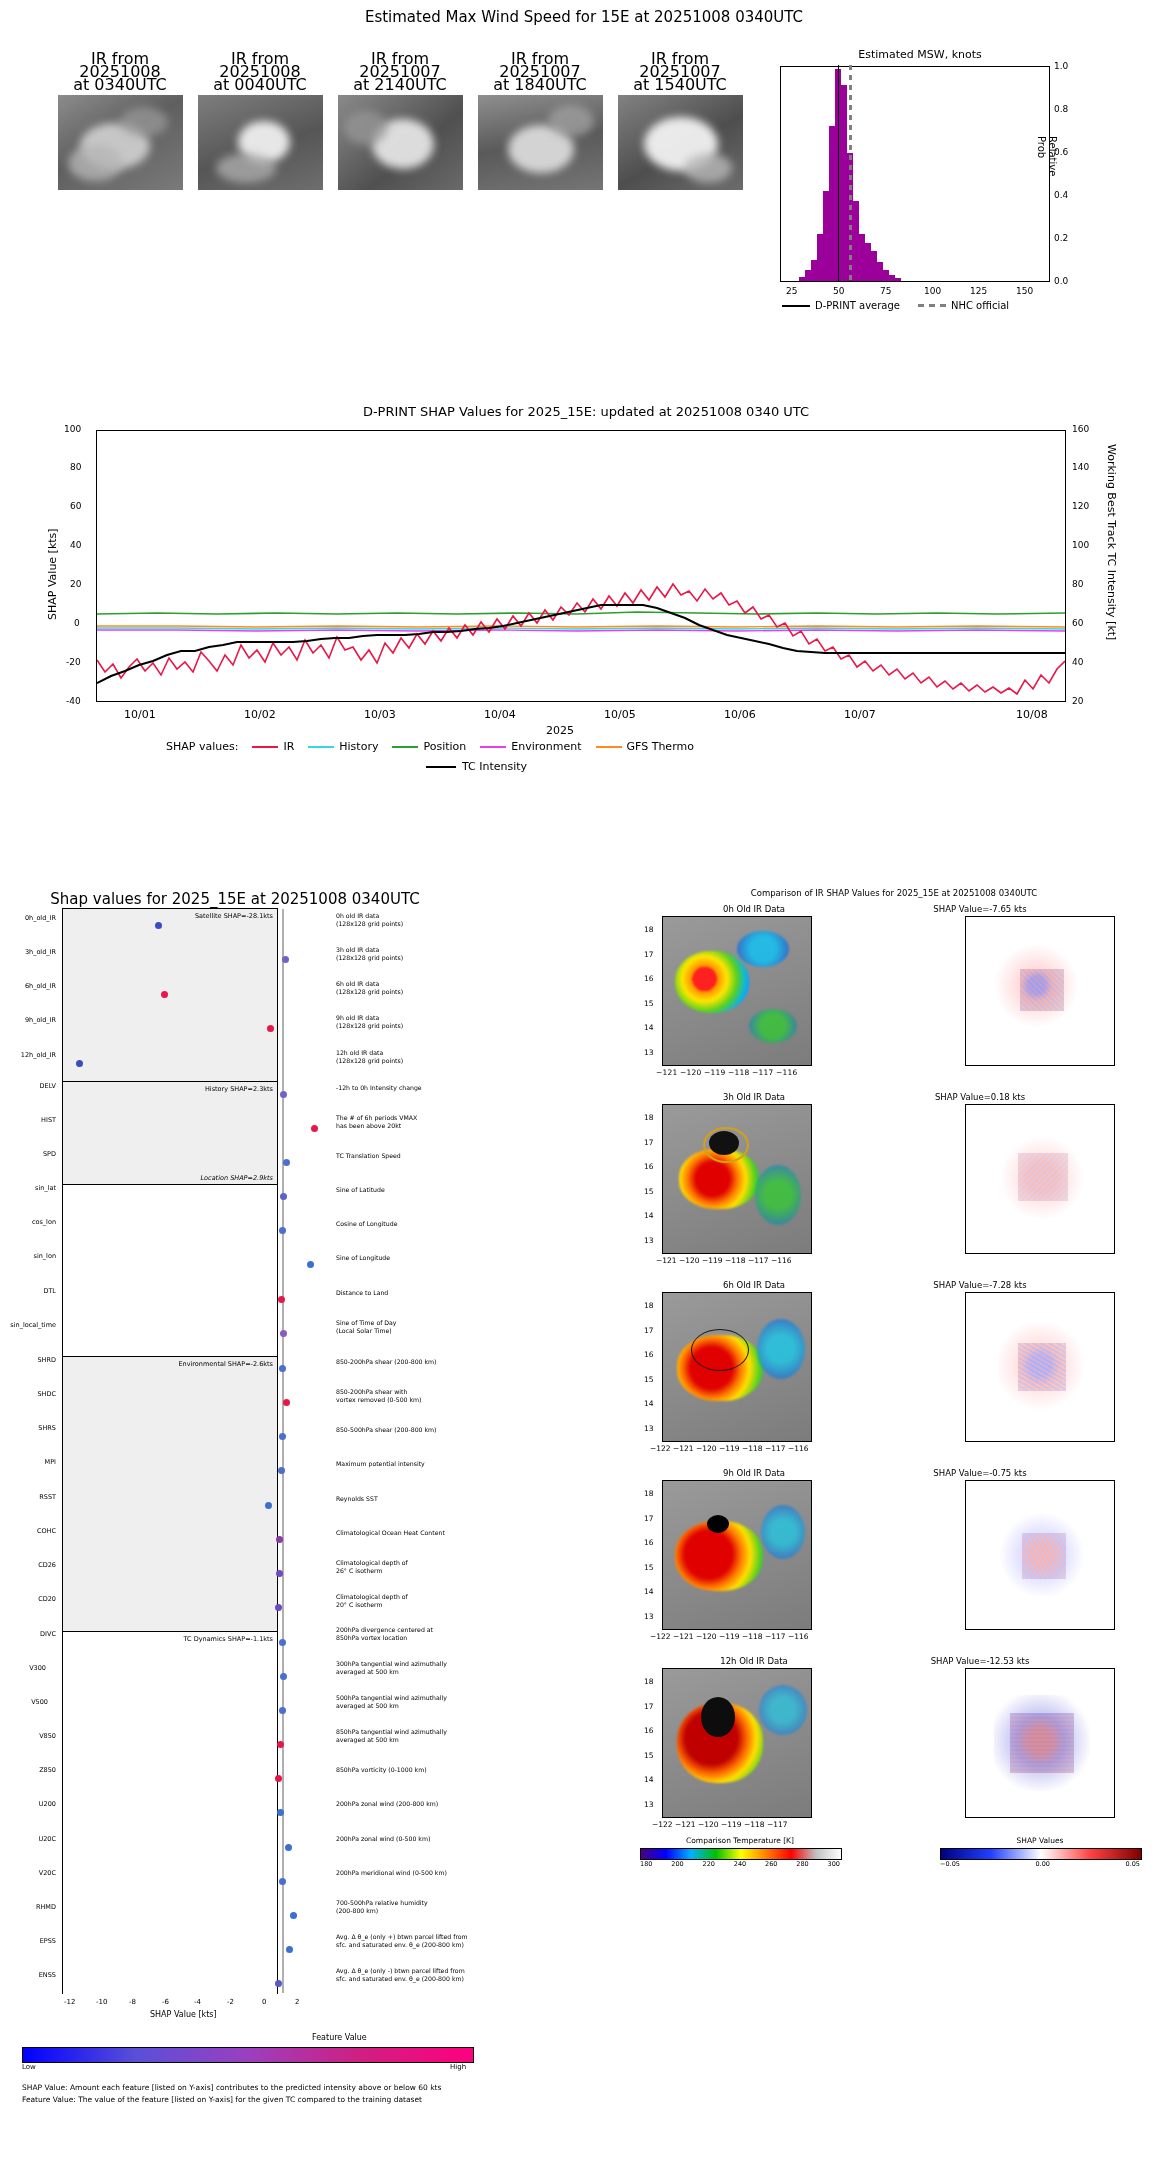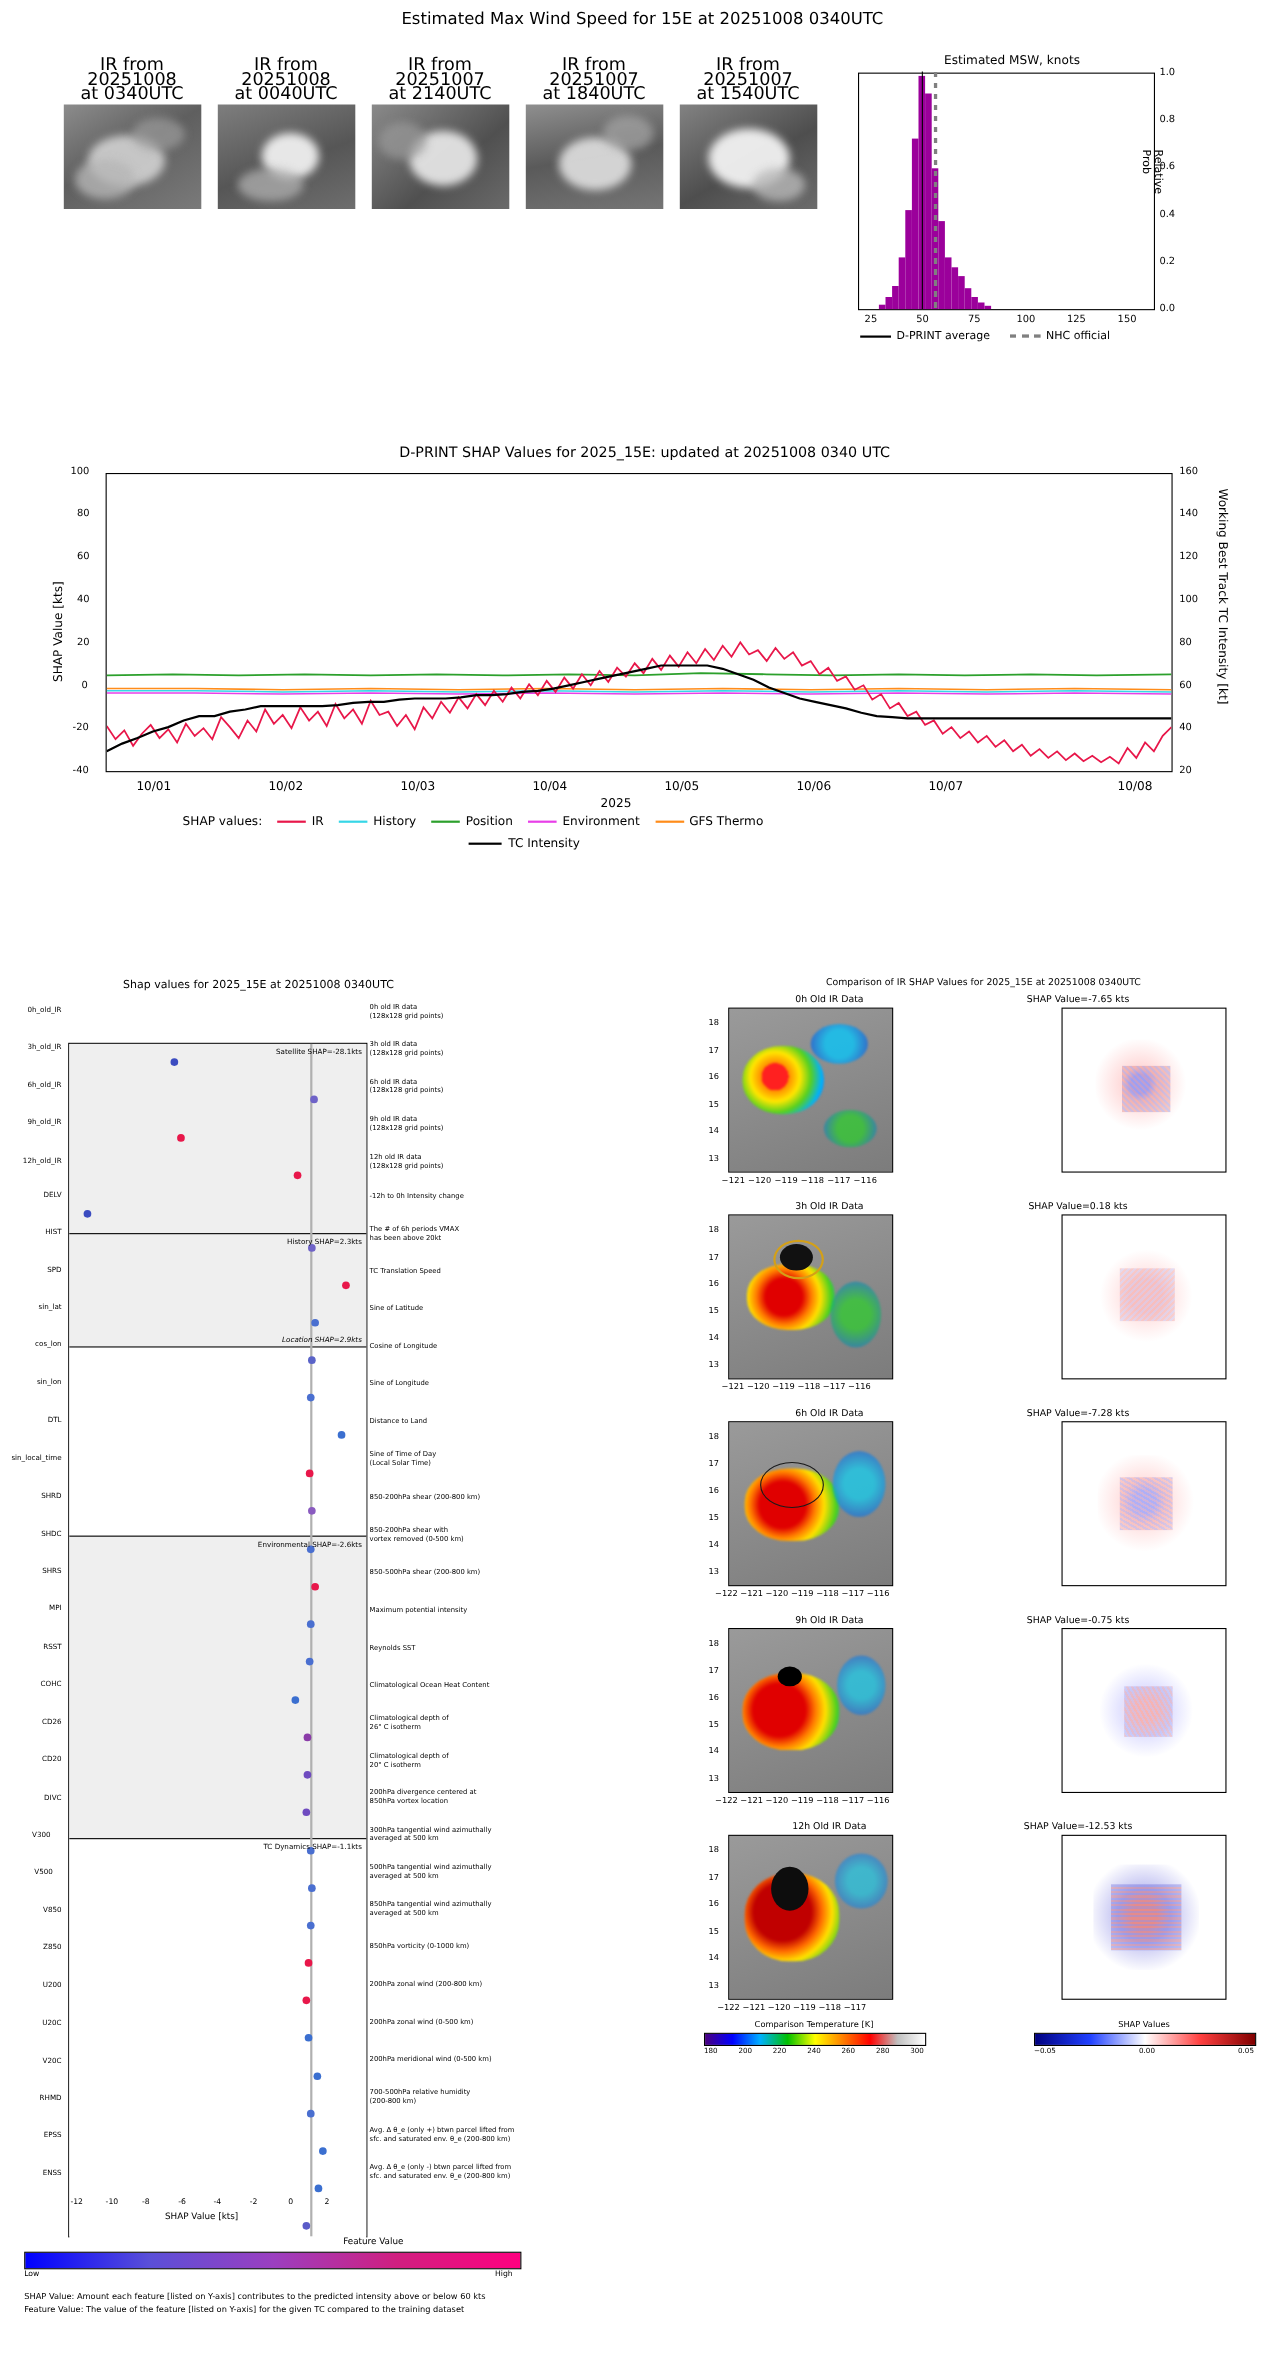--- a/index.html
+++ b/index.html
@@ -215,23 +215,23 @@
         <span>GFS Thermo</span>
       </span>
   </div>
   <div style="position:absolute;left:400px;top:340px;font-size:11px;display:flex;gap:6px;align-items:center;">
     <span class="legendline" style="width:30px;height:2px;background:#000;"></span>
     <span>TC Intensity</span>
   </div>
 </div>
 
 <div class="abs" id="shap-dot-panel" style="left:0px;top:890px;width:470px;height:1180px;">
-  <div style="position:absolute;left:0;top:0;width:470px;text-align:center;font-size:10px;">Shap values for 2025_15E at 20251008 0340UTC</div>
-
-  <div class="axisbox" style="left:62px;top:18px;width:272px;height:1086px;background:#fff;margin-top:40px;">
+  <div style="position:absolute;left:0;top:0;width:470px;text-align:center;font-size:15px;">Shap values for 2025_15E at 20251008 0340UTC</div>
+
+  <div class="axisbox" style="left:62px;top:18px;width:216px;height:1086px;background:#fff;">
 
     <div style="position:absolute;left:0;top:0;width:100%;height:172px;background:#efefef;"></div>
     <div style="position:absolute;left:0;top:172px;width:100%;height:103px;background:#efefef;"></div>
     <div style="position:absolute;left:0;top:275px;width:100%;height:172px;background:#ffffff;"></div>
     <div style="position:absolute;left:0;top:447px;width:100%;height:275px;background:#efefef;"></div>
     <div style="position:absolute;left:0;top:722px;width:100%;height:364px;background:#ffffff;"></div>
 
     <div style="position:absolute;left:0;top:172px;width:100%;height:1px;background:#000;"></div>
     <div style="position:absolute;left:0;top:275px;width:100%;height:1px;background:#000;"></div>
     <div style="position:absolute;left:0;top:447px;width:100%;height:1px;background:#000;"></div>

